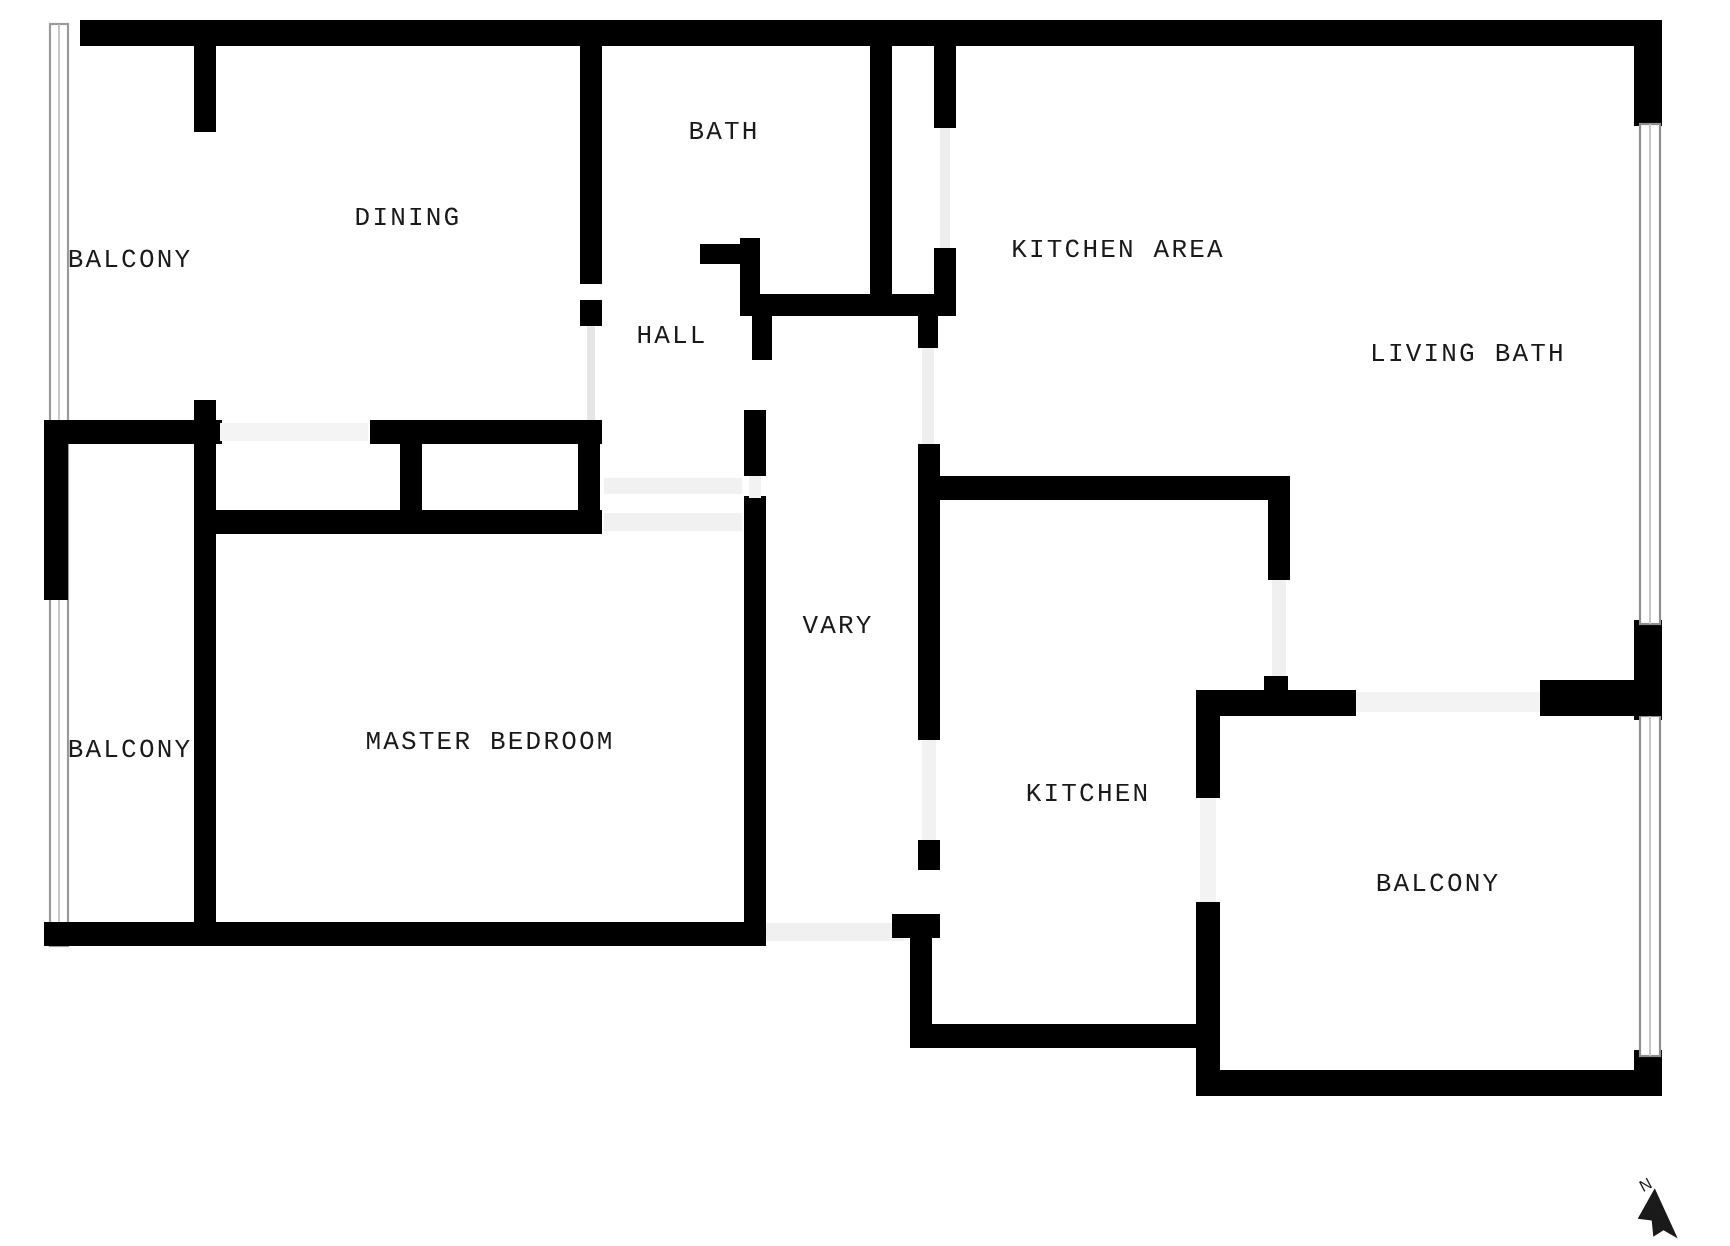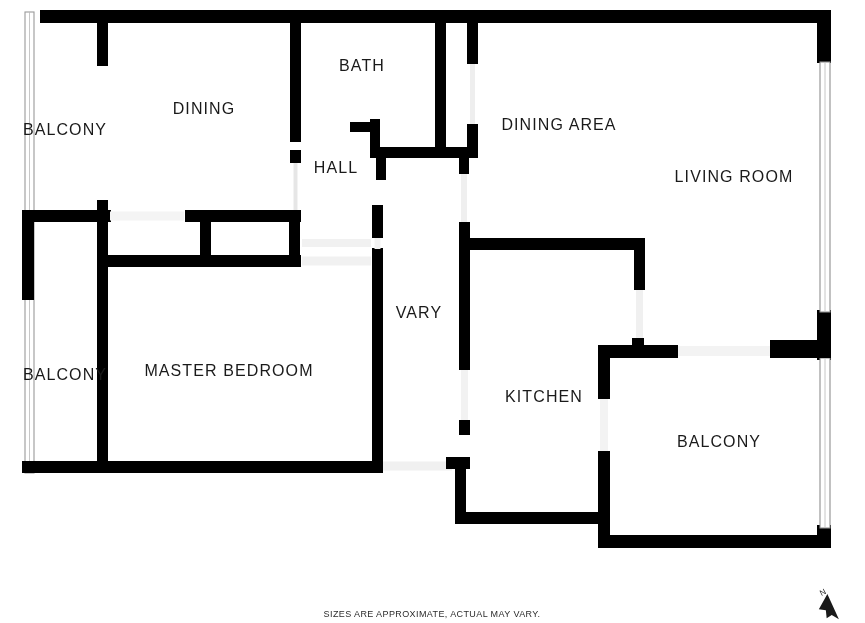--- a/index.html
+++ b/index.html
@@ -20,22 +20,22 @@
   #plan-canvas {
     position: absolute;
     left: 0;
     top: 0;
     width: 865px;
     height: 623px;
   }
   .room-label {
     position: absolute;
     color: #1a1a1a;
-    font-family: Liberation Sans, sans-serif;
-    font-size: 16px;
+    font-family: Liberation Mono, monospace;
+    font-size: 13px;
     font-weight: 400;
     letter-spacing: 1.1px;
     white-space: nowrap;
     transform: translate(-50%, -50%);
     user-select: none;
   }
   #disclaimer {
     position: absolute;
     left: 432px;
     top: 614px;
@@ -231,29 +231,28 @@
     <g>
       <rect x="770" y="340" width="61" height="13" fill="#000000"></rect>
     </g>
 
   </svg>
 
   <div class="room-label" style="left:65px; top:130px;">BALCONY</div>
   <div class="room-label" style="left:204px; top:109px;">DINING</div>
   <div class="room-label" style="left:362px; top:66px;">BATH</div>
   <div class="room-label" style="left:336px; top:168px;">HALL</div>
-  <div class="room-label" style="left:559px; top:125px;">DINING AREA</div>
-  <div class="room-label" style="left:734px; top:177px;">LIVING ROOM</div>
+  <div class="room-label" style="left:559px; top:125px;">KITCHEN AREA</div>
+  <div class="room-label" style="left:734px; top:177px;">LIVING BATH</div>
   <div class="room-label" style="left:419px; top:313px;">VARY</div>
   <div class="room-label" style="left:65px; top:375px;">BALCONY</div>
-  <div class="room-label" style="left:229px; top:371px;">MASTER BEDROOM</div>
+  <div class="room-label" style="left:245px; top:371px;">MASTER BEDROOM</div>
   <div class="room-label" style="left:544px; top:397px;">KITCHEN</div>
   <div class="room-label" style="left:719px; top:442px;">BALCONY</div>
 
-  <div id="disclaimer">SIZES ARE APPROXIMATE, ACTUAL MAY VARY.</div>
 
   <div id="north-indicator">
     <span id="north-letter">N</span>
     <svg width="44" height="34" viewBox="0 0 44 34" xmlns="http://www.w3.org/2000/svg">
       <path d="M11 3 L9 11 L14 8 Z" fill="#1a1a1a" opacity="0"></path>
       <path d="M13.5 10.5 L31.5 31.5 L23.5 29.5 L19.5 34 L16.5 26.5 L9.5 27.5 Z" fill="#1a1a1a" transform="translate(-1,-3) rotate(16 20 20)"></path>
     </svg>
   </div>
 
 </div>

